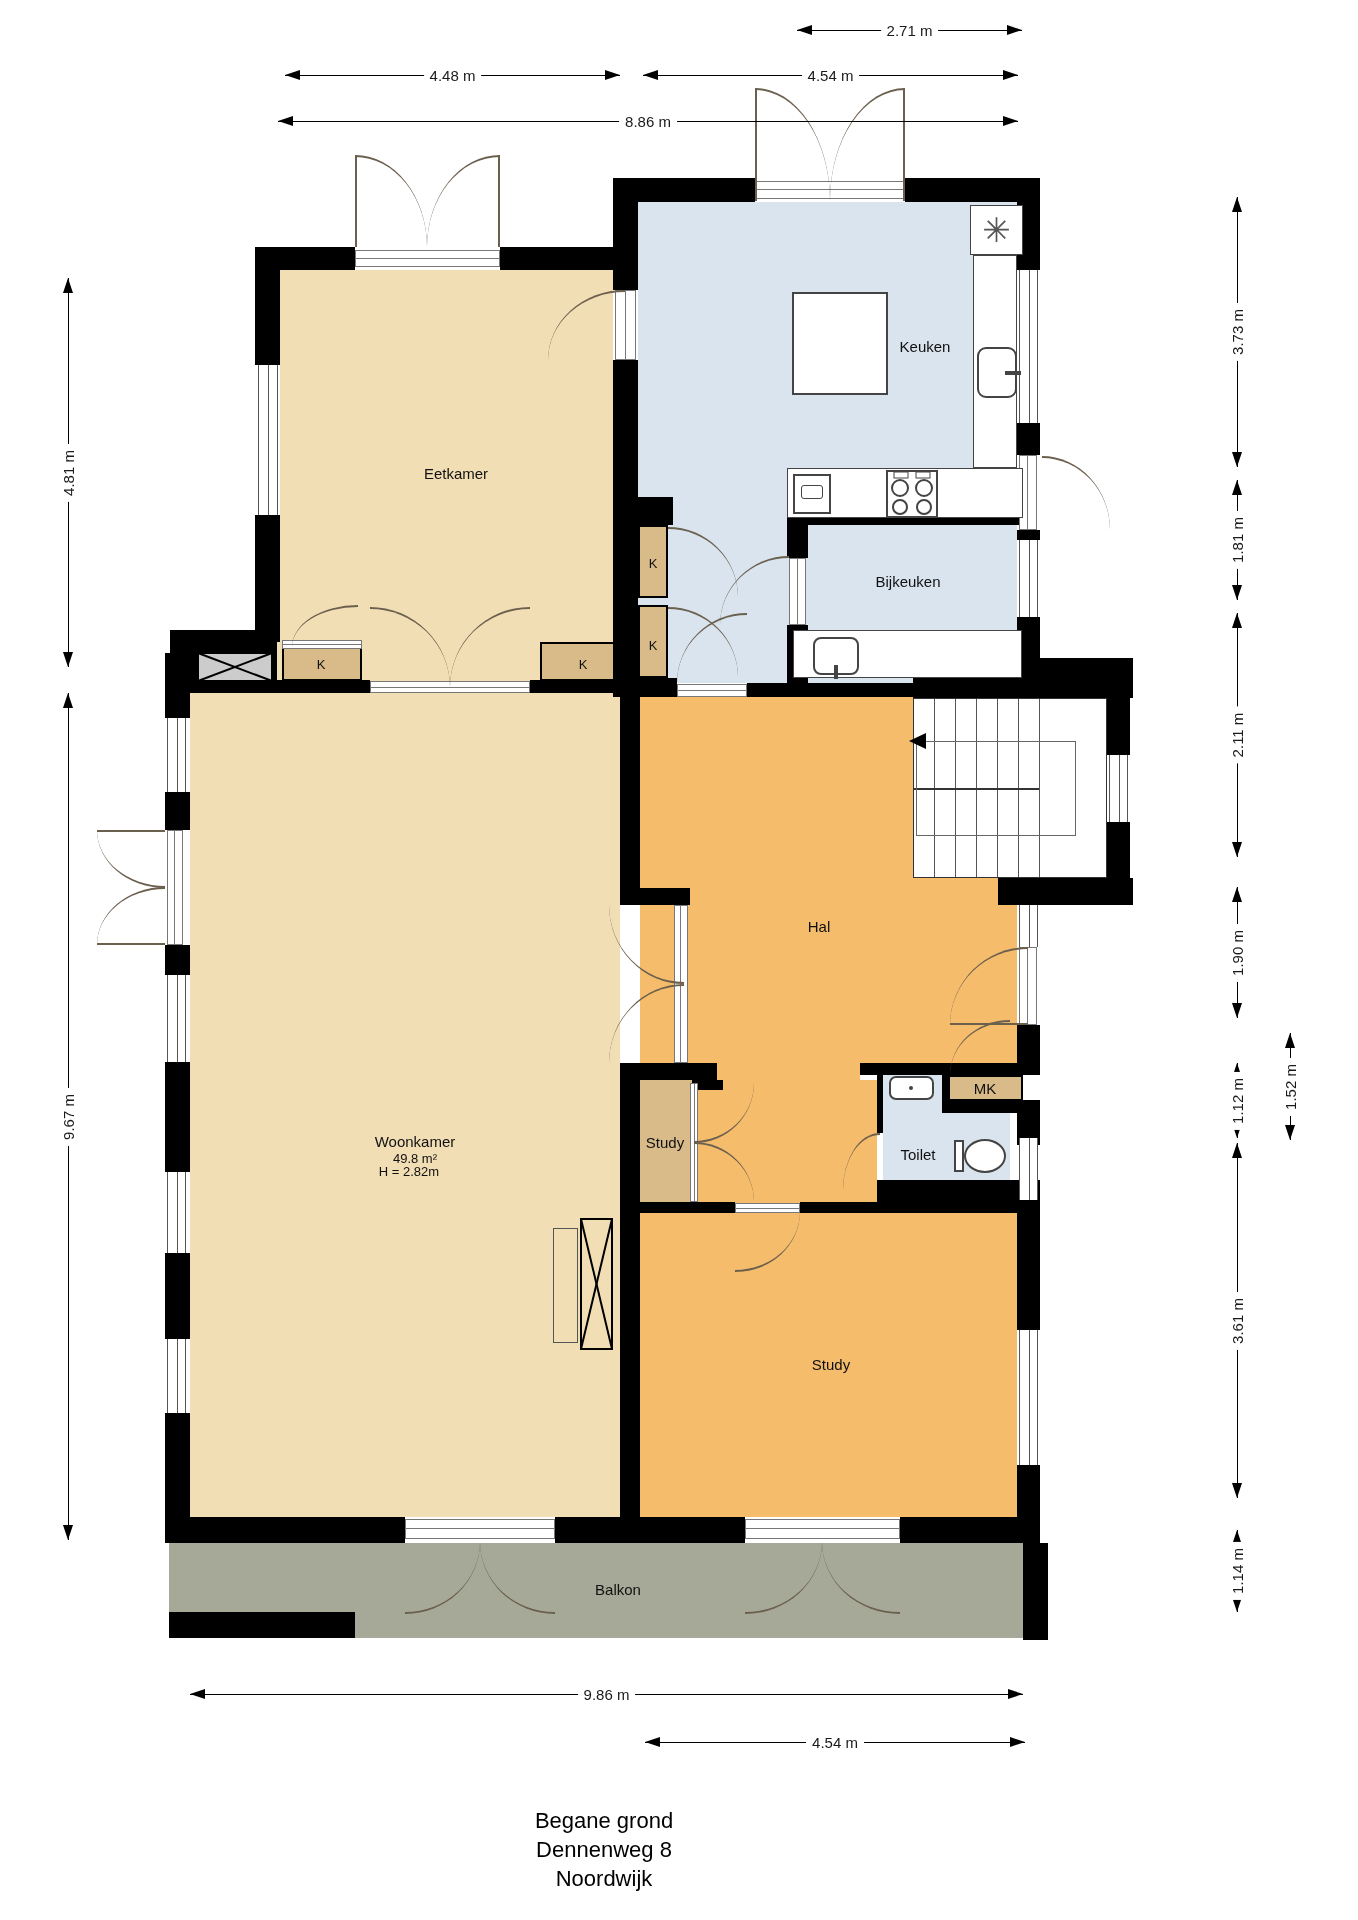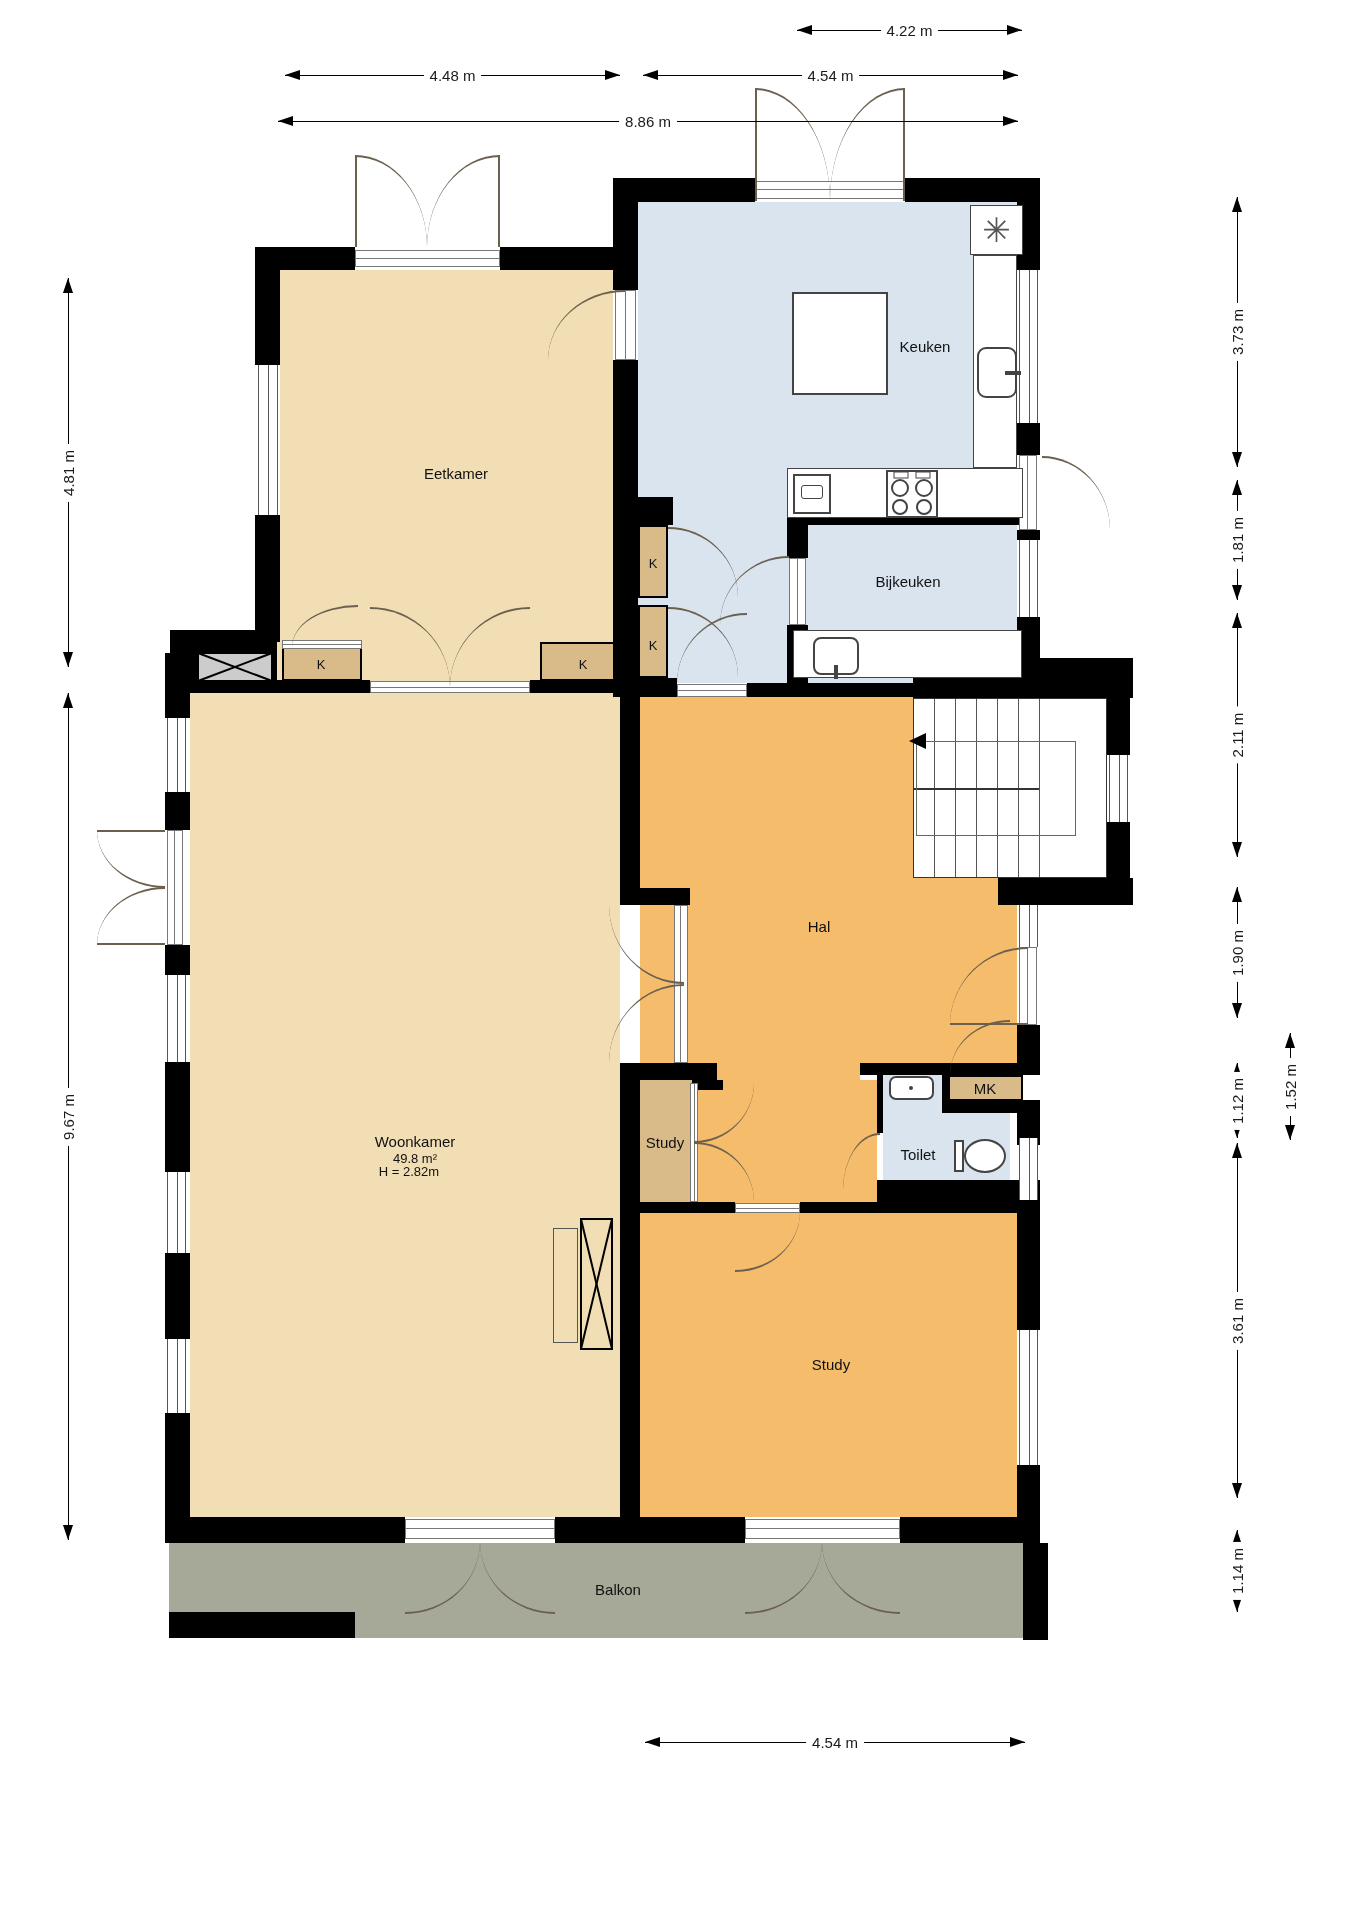--- a/index.html
+++ b/index.html
@@ -260,41 +260,47 @@
   <div class="lbl" style="left:985px;top:1088px;">MK</div>
   <div class="lbl lbl-sm" style="left:321px;top:664px;">K</div>
   <div class="lbl lbl-sm" style="left:583px;top:664px;">K</div>
   <div class="lbl lbl-sm" style="left:653px;top:563px;">K</div>
   <div class="lbl lbl-sm" style="left:653px;top:645px;">K</div>
 
   <div class="hdim" style="left:797px;top:22px;width:225px;">
     <div class="line"></div>
       <div class="al"></div>
       <div class="ar"></div>
-    <span class="t">4.22 m</span>
+    <span class="t">2.71 m</span>
   </div>
   <div class="hdim" style="left:285px;top:67px;width:335px;">
     <div class="line"></div>
       <div class="al"></div>
       <div class="ar"></div>
     <span class="t">4.48 m</span>
   </div>
   <div class="hdim" style="left:643px;top:67px;width:375px;">
     <div class="line"></div>
       <div class="al"></div>
       <div class="ar"></div>
     <span class="t">4.54 m</span>
   </div>
   <div class="hdim" style="left:278px;top:105px;width:740px;margin-top:8px;">
     <div class="line"></div>
       <div class="al"></div>
       <div class="ar"></div>
     <span class="t">8.86 m</span>
   </div>
 
+  <div class="hdim" style="left:190px;top:1686px;width:833px;">
+    <div class="line"></div>
+      <div class="al"></div>
+      <div class="ar"></div>
+    <span class="t">9.86 m</span>
+  </div>
   <div class="hdim" style="left:645px;top:1734px;width:380px;">
     <div class="line"></div>
       <div class="al"></div>
       <div class="ar"></div>
     <span class="t">4.54 m</span>
   </div>
 
   <div class="vdim" style="left:60px;top:278px;height:389px;">
     <div class="line"></div>
       <div class="au"></div>
@@ -350,14 +356,19 @@
       <div class="ad"></div>
     <span class="t">3.61 m</span>
   </div>
   <div class="vdim" style="left:1229px;top:1530px;height:82px;">
     <div class="line"></div>
       <div class="au"></div>
       <div class="ad"></div>
     <span class="t">1.14 m</span>
   </div>
 
+  <div id="title">
+    <div>Begane grond</div>
+    <div>Dennenweg 8</div>
+    <div>Noordwijk</div>
+  </div>
 
 </div>
 
 </body></html>

